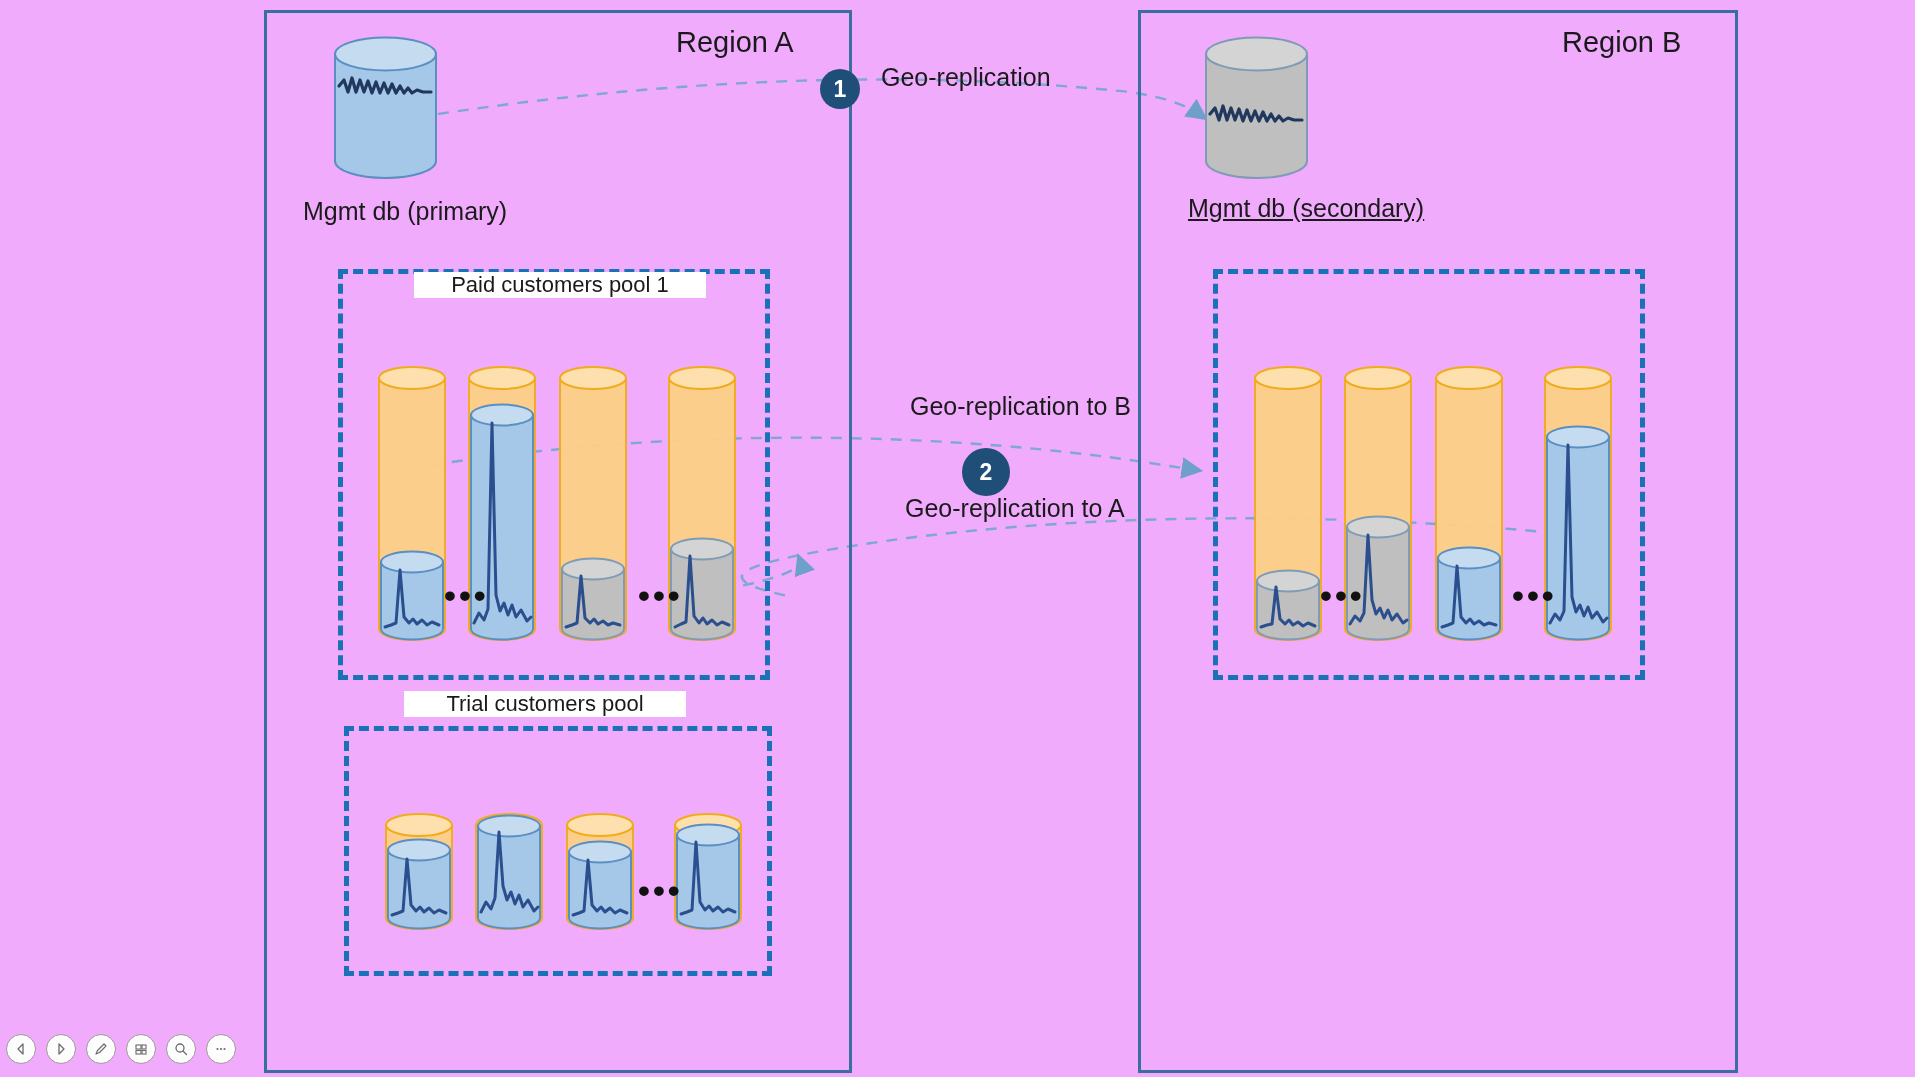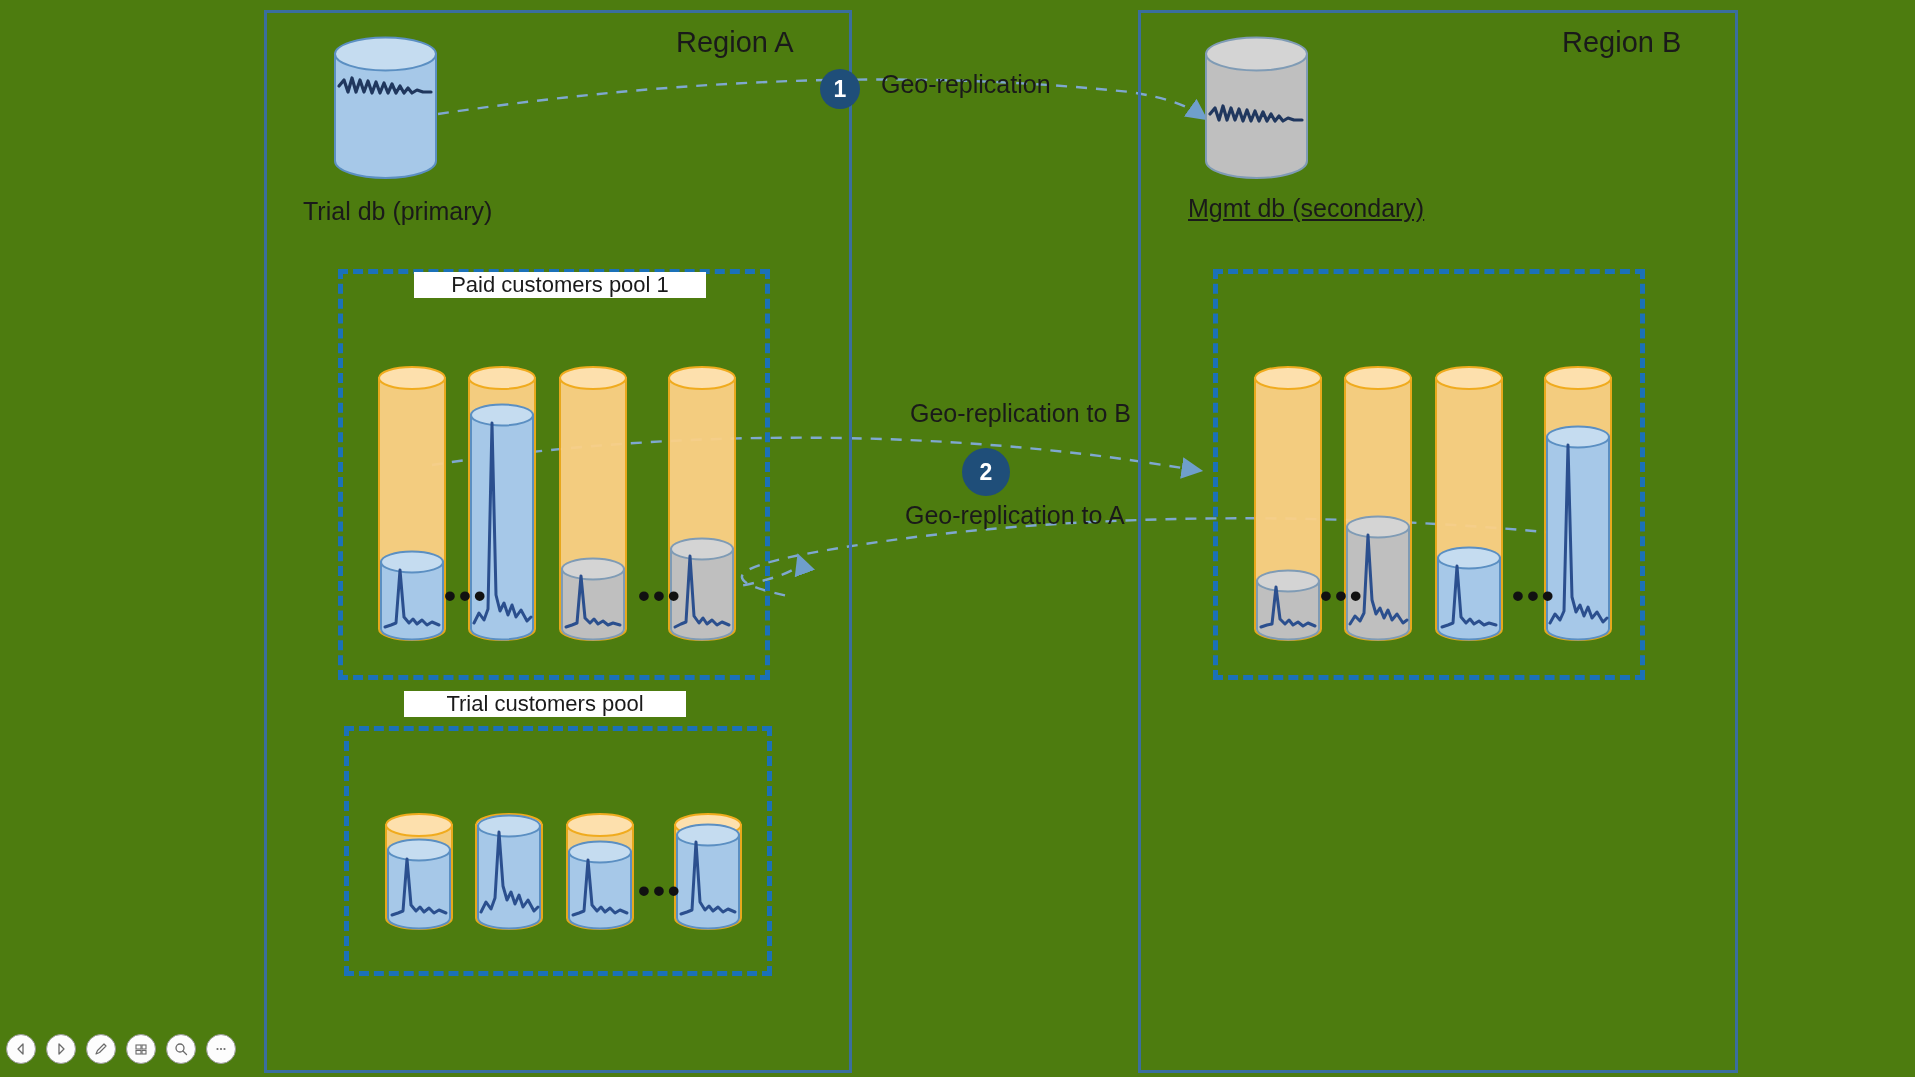--- a/index.html
+++ b/index.html
@@ -7,21 +7,21 @@
     padding: 0;
     background: #ffffff;
   }
   body {
     font-family: "Liberation Sans", sans-serif;
   }
   #canvas {
     position: relative;
     width: 1915px;
     height: 1077px;
-    background: #4d7c0f;
+    background: #f0abfc;
     overflow: hidden;
   }
 
   
   .region-box {
     position: absolute;
     border: 3px solid #3a6e9e;
     background: transparent;
     box-sizing: border-box;
   }
@@ -48,21 +48,20 @@
     background: #ffffff;
     padding: 0 6px;
   }
 
   
   .plain-label {
     position: absolute;
     font-size: 25px;
     color: #1a1a1a;
     white-space: nowrap;
-    margin-top: 7px;
   }
   .db-caption {
     position: absolute;
     font-size: 25px;
     color: #1a1a1a;
     white-space: nowrap;
   }
 
   
   .step-badge {
@@ -155,21 +154,21 @@
   <div class="region-box" style="left:1138px; top:10px; width:600px; height:1063px;"></div>
   <div class="region-title" style="left:1562px; top:26px;">Region B</div>
 
   <div class="cyl" style="left:333px; top:36px;">
     <svg width="105" height="143" viewBox="0 0 105 143" xmlns="http://www.w3.org/2000/svg">
       <path d="M2,18 L2,125 A50.5,17 0 0 0 103,125 L103,18 Z" fill="#a6c8e8" stroke="#5b8fc2" stroke-width="2"></path>
       <ellipse cx="52.5" cy="18" rx="50.5" ry="16.5" fill="#c5dcf0" stroke="#5b8fc2" stroke-width="2"></ellipse>
       <path d="M6,50 L11,44 L15,56 L19,42 L23,56 L27,44 L31,56 L35,45 L39,57 L43,46 L47,57 L51,47 L55,57 L59,48 L63,57 L67,50 L71,57 L75,52 L79,57 L84,54 L90,56 L98,56" fill="none" stroke="#20375e" stroke-width="3.2" stroke-linejoin="round" stroke-linecap="round"></path>
     </svg>
   </div>
-  <div class="db-caption" style="left:303px; top:197px;">Trial db (primary)</div>
+  <div class="db-caption" style="left:303px; top:197px;">Mgmt db (primary)</div>
 
   <div class="cyl" style="left:1204px; top:36px;">
     <svg width="105" height="143" viewBox="0 0 105 143" xmlns="http://www.w3.org/2000/svg">
       <path d="M2,18 L2,125 A50.5,17 0 0 0 103,125 L103,18 Z" fill="#bfbfbf" stroke="#7f9bb5" stroke-width="2"></path>
       <ellipse cx="52.5" cy="18" rx="50.5" ry="16.5" fill="#d4d4d4" stroke="#7f9bb5" stroke-width="2"></ellipse>
       <path d="M6,78 L11,72 L15,84 L19,70 L23,84 L27,72 L31,84 L35,73 L39,85 L43,74 L47,85 L51,75 L55,85 L59,76 L63,85 L67,78 L71,85 L75,80 L79,85 L84,82 L90,84 L98,84" fill="none" stroke="#20375e" stroke-width="3.2" stroke-linejoin="round" stroke-linecap="round"></path>
     </svg>
   </div>
   <div class="db-caption" style="left:1188px; top:194px;text-decoration:underline;">Mgmt db (secondary)</div>
 

